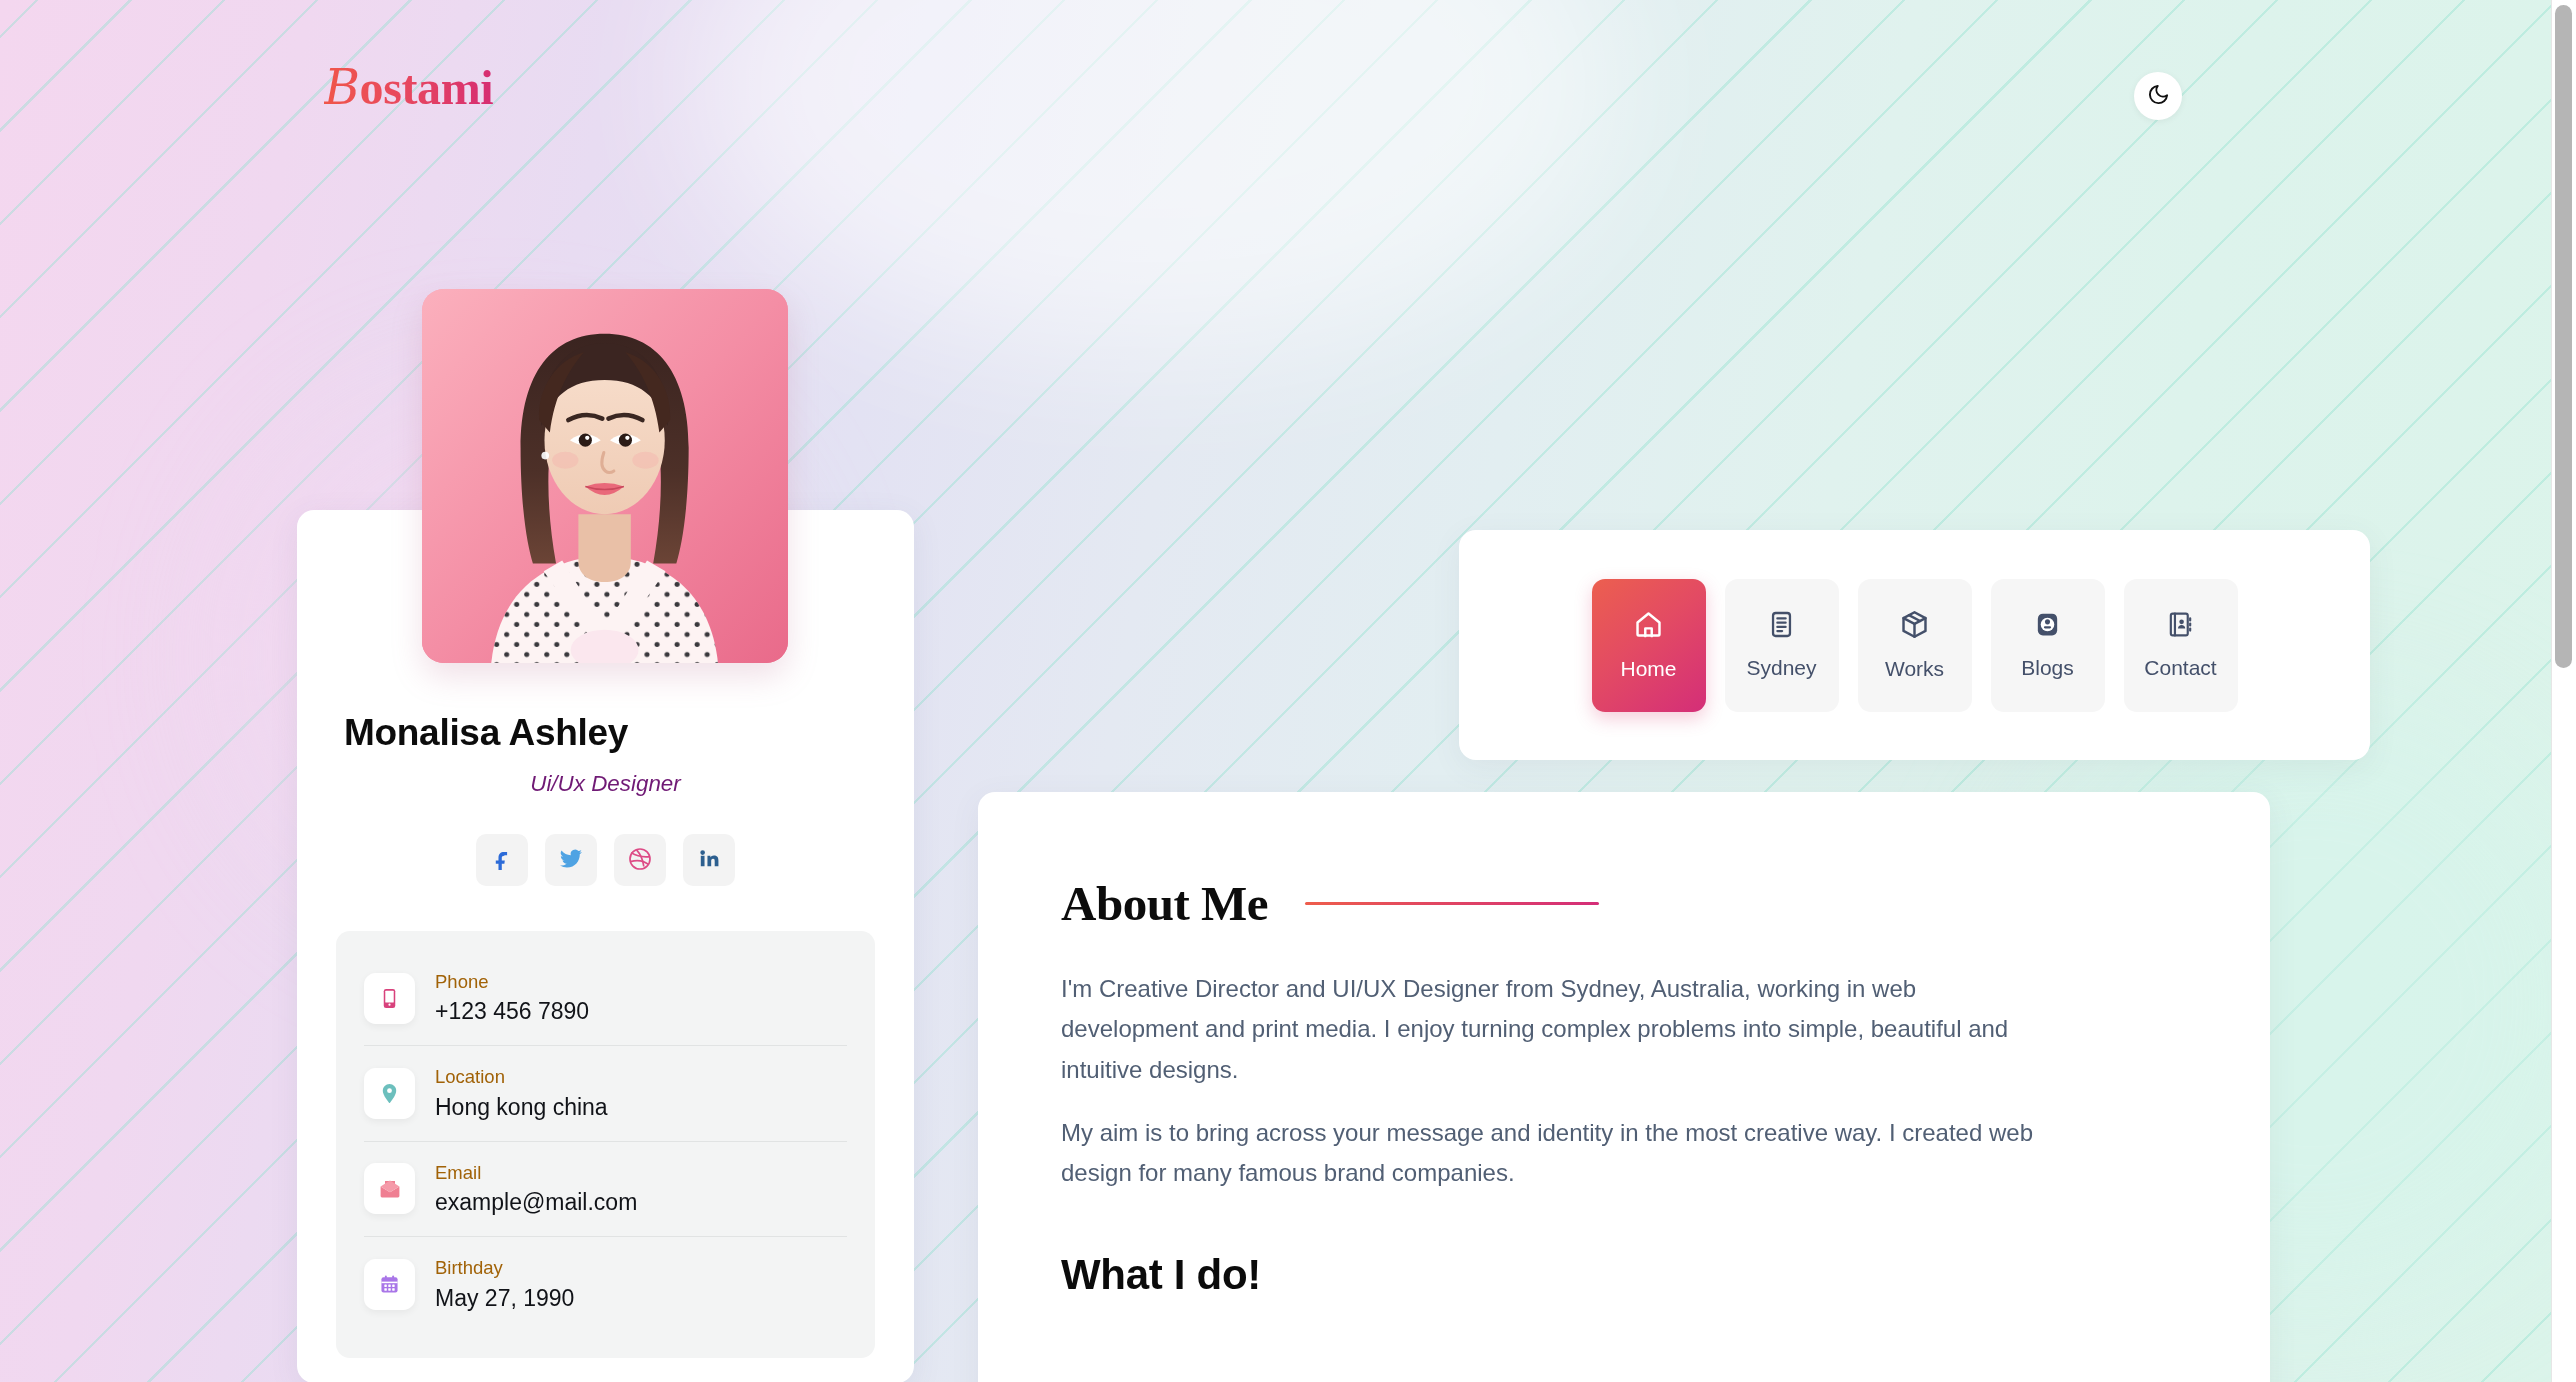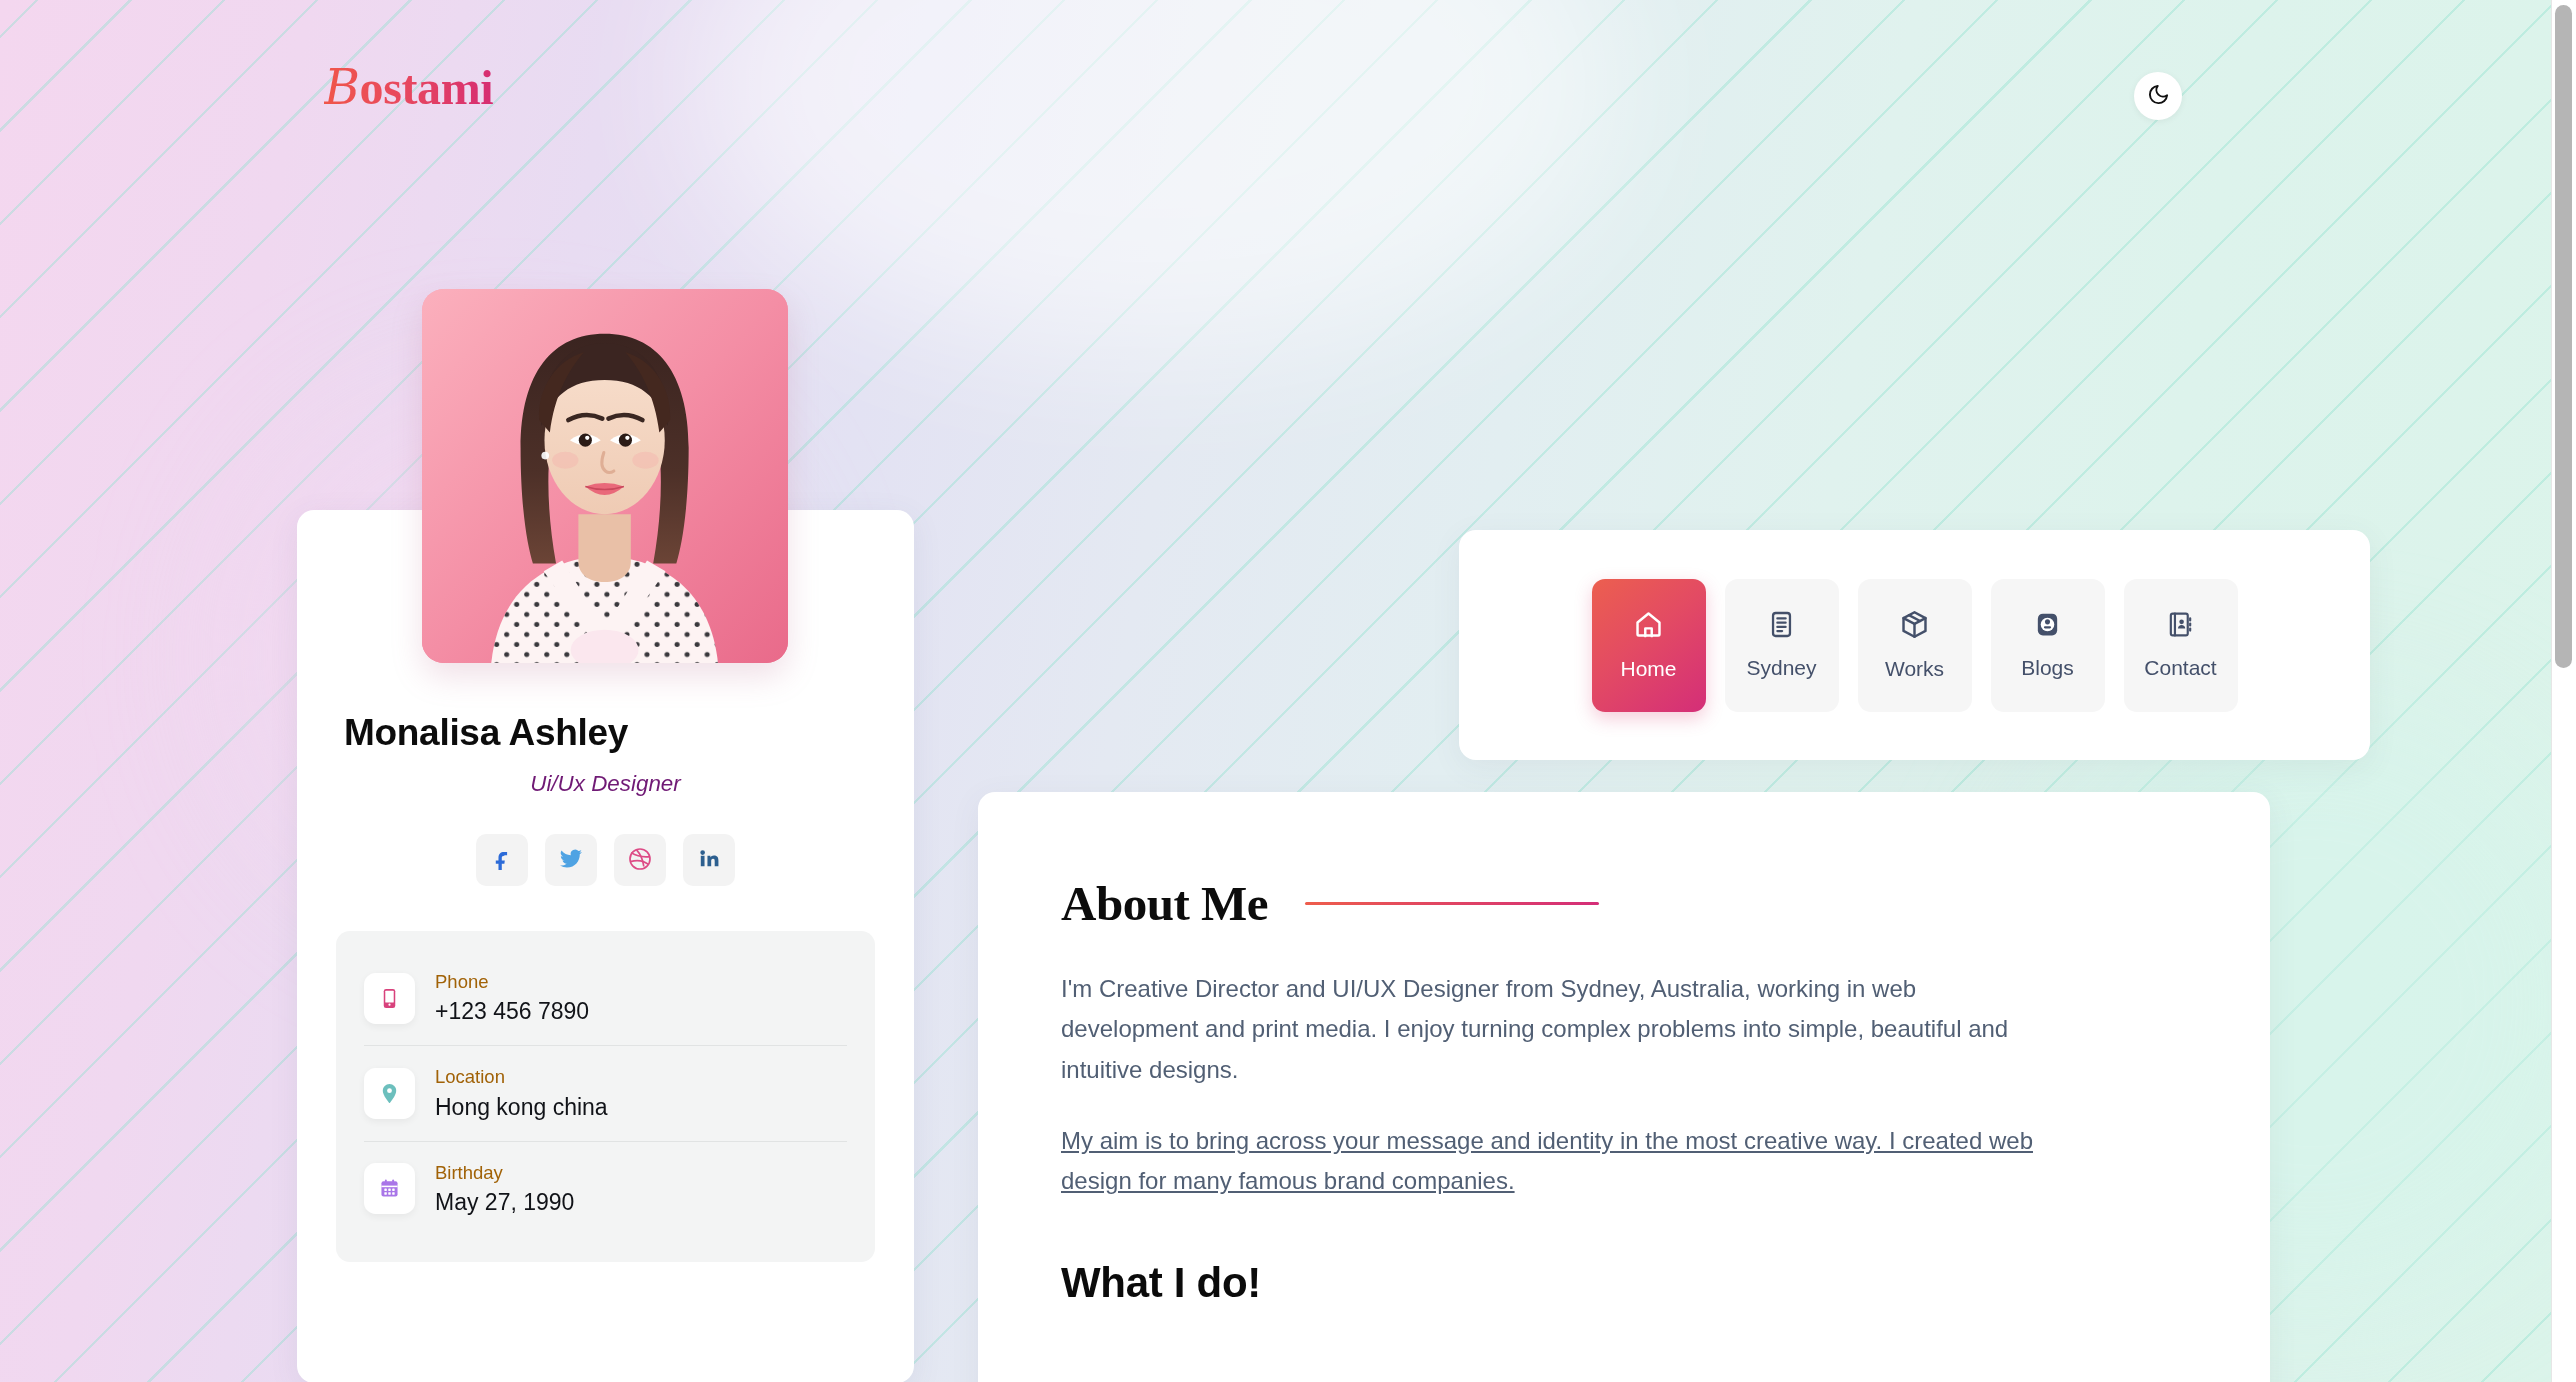--- a/index.html
+++ b/index.html
@@ -143,21 +143,21 @@
     font-family:"Liberation Serif", serif;
   }
   .title-rule {
     height:3.9px; width:294px; border-radius:2.3px;
     background:linear-gradient(90deg,#ee5d4c 0%,#e2485f 40%,#d42e78 100%);
   }
   .about-p {
     font-size:24px; line-height:1.68; color:#515f74; margin-top:37px;
     max-width:990px;
   }
-  .about-p + .about-p { margin-top:31px;text-decoration:underline; }
+  .about-p + .about-p { margin-top:23px; }
   .subsection-title {
     font-size:42px; font-weight:700; color:#0b0b0b; margin-top:57px;
     letter-spacing:-0.3px;
   }
 </style>
 </head>
 <body>
 
 <div class="blob blob-1"></div>
 <div class="blob blob-2"></div>
@@ -236,20 +236,35 @@
           <path d="M12 2c-3.9 0-7 3.1-7 7 0 5.2 7 13 7 13s7-7.8 7-13c0-3.9-3.1-7-7-7z"></path>
           <circle cx="12" cy="9" r="2.5" fill="#ffffff"></circle>
         </svg>
       </div>
       <div class="contact-text">
         <span class="contact-label">Location</span>
         <span class="contact-value">Hong kong china</span>
       </div>
     </div>
 
+    <div class="contact-row">
+      <div class="contact-icon-tile">
+        <svg width="24" height="24" viewBox="0 0 24 24">
+          <path d="M7 4h10v8H7z" fill="#ef7f92"></path>
+          <rect x="8.6" y="5.9" width="6.8" height="1.2" rx="0.6" fill="#ffffff"></rect>
+          <rect x="8.6" y="8.4" width="6.8" height="1.2" rx="0.6" fill="#ffffff"></rect>
+          <path d="M2.6 9.4 12 15.2l9.4-5.8V19a1.4 1.4 0 0 1-1.4 1.4H4a1.4 1.4 0 0 1-1.4-1.4z" fill="#ef7f92"></path>
+          <path d="M2.6 9.4 12 3.6l9.4 5.8L12 15.2z" fill="#f59aa9"></path>
+        </svg>
+      </div>
+      <div class="contact-text">
+        <span class="contact-label">Email</span>
+        <span class="contact-value">example@mail.com</span>
+      </div>
+    </div>
 
     <div class="contact-row">
       <div class="contact-icon-tile">
         <svg width="23" height="23" viewBox="0 0 24 24" fill="#a976e8">
           <rect x="7.2" y="2.6" width="2" height="3.2" rx="1"></rect>
           <rect x="14.8" y="2.6" width="2" height="3.2" rx="1"></rect>
           <rect x="3.6" y="4.4" width="16.8" height="16" rx="2.2"></rect>
           <rect x="3.6" y="9" width="16.8" height="1.6" fill="#ffffff"></rect>
           <rect x="6.6" y="12" width="2.6" height="2.6" rx="0.5" fill="#ffffff"></rect>
           <rect x="10.7" y="12" width="2.6" height="2.6" rx="0.5" fill="#ffffff"></rect>

